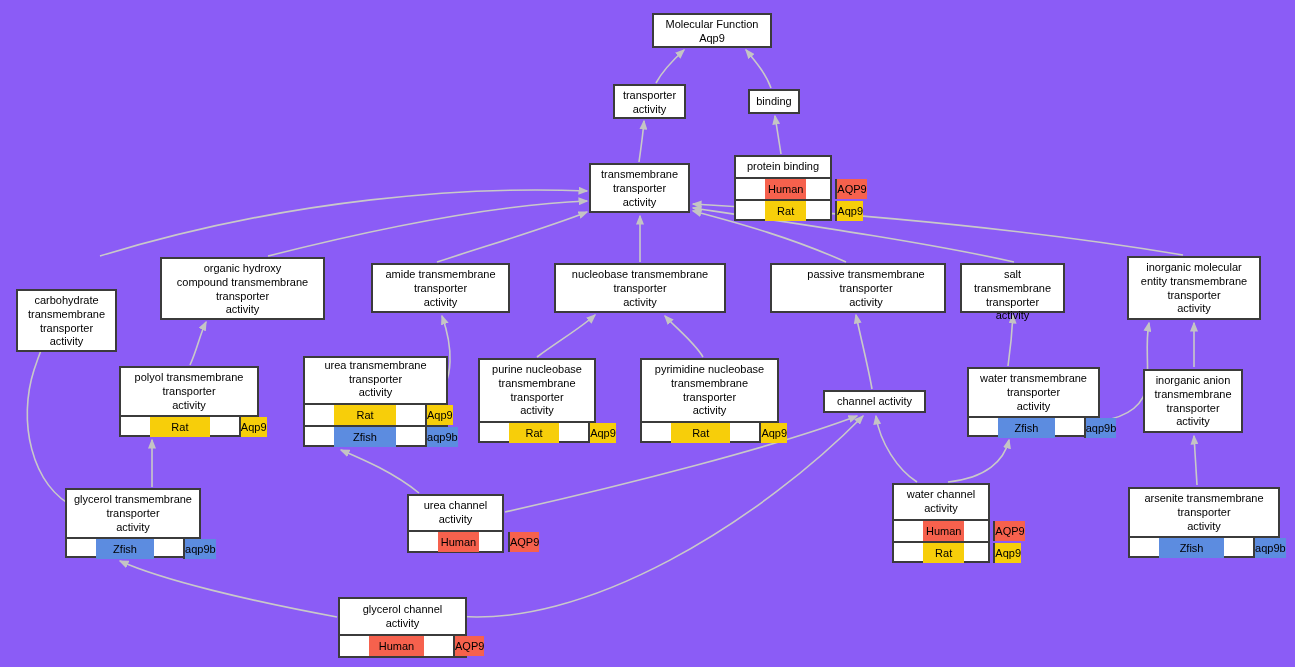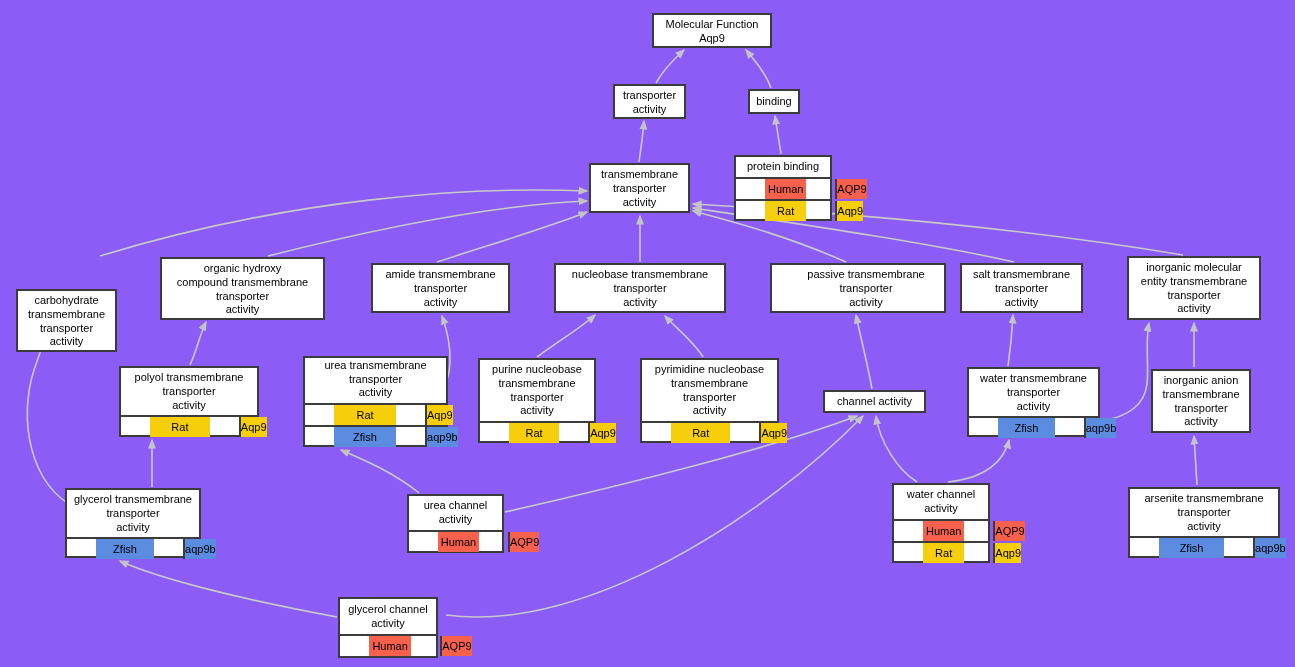--- a/index.html
+++ b/index.html
@@ -121,21 +121,21 @@
 transporter
 activity</div>
   </div>
 
   <div class="node" style="left:770px;top:263px;width:176px;height:50px;padding-left:16px;">
     <div class="node-label">passive transmembrane
 transporter
 activity</div>
   </div>
 
-  <div class="node" style="left:960px;top:263px;width:123px;height:50px;">
+  <div class="node" style="left:960px;top:263px;width:105px;height:50px;">
     <div class="node-label">salt transmembrane
 transporter
 activity</div>
   </div>
 
   <div class="node" style="left:1127px;top:256px;width:134px;height:64px;">
     <div class="node-label">inorganic molecular
 entity transmembrane
 transporter
 activity</div>
@@ -204,21 +204,21 @@
 transporter
 activity</div>
     <div class="rows">
       <div class="row row-zfish">
         <div class="cell cell-species">Zfish</div>
         <div class="cell cell-gene">aqp9b</div>
       </div>
     </div>
   </div>
 
-  <div class="node" style="left:1143px;top:369px;width:100px;height:64px;margin-left:8px;">
+  <div class="node" style="left:1143px;top:369px;width:100px;height:64px;">
     <div class="node-label">inorganic anion
 transmembrane
 transporter
 activity</div>
   </div>
 
   <div class="node" style="left:65px;top:488px;width:136px;height:70px;">
     <div class="node-label">glycerol transmembrane
 transporter
 activity</div>
@@ -261,21 +261,21 @@
 transporter
 activity</div>
     <div class="rows">
       <div class="row row-zfish">
         <div class="cell cell-species">Zfish</div>
         <div class="cell cell-gene">aqp9b</div>
       </div>
     </div>
   </div>
 
-  <div class="node" style="left:338px;top:597px;width:100px;height:61px;">
+  <div class="node" style="left:338px;top:597px;width:129px;height:61px;">
     <div class="node-label">glycerol channel
 activity</div>
     <div class="rows">
       <div class="row row-human">
         <div class="cell cell-species">Human</div>
         <div class="cell cell-gene">AQP9</div>
       </div>
     </div>
   </div>
 

